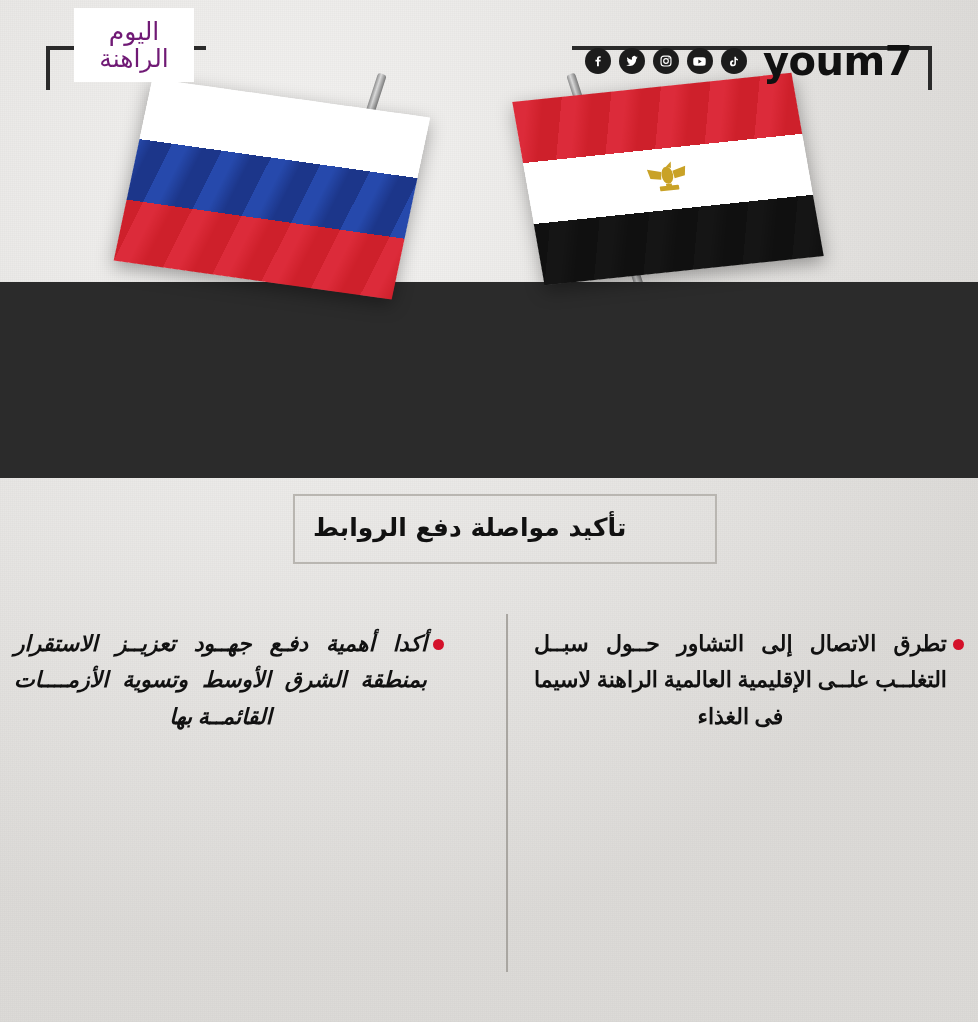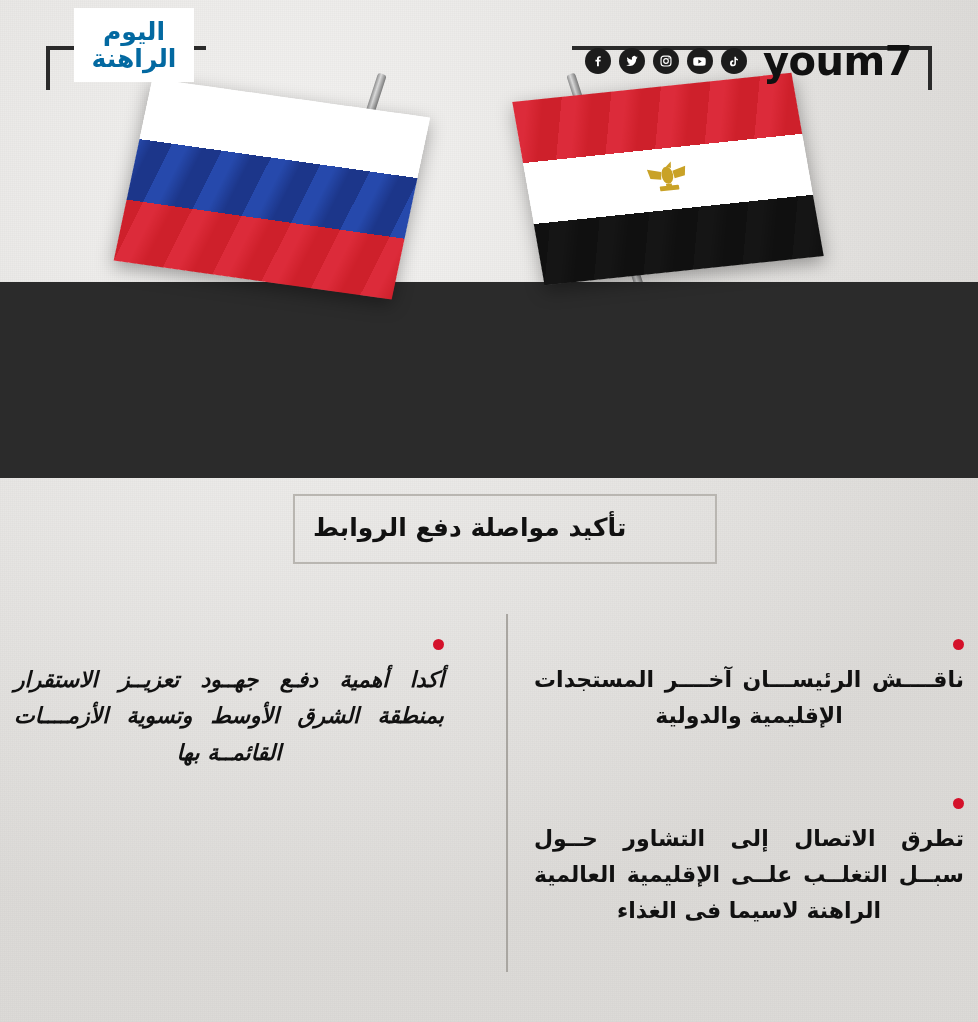--- a/index.html
+++ b/index.html
@@ -52,22 +52,22 @@
     left: 74px; top: 8px;
     width: 120px; height: 74px;
     background: #ffffff;
     display: flex;
     flex-direction: column;
     align-items: center;
     justify-content: center;
     line-height: 1;
   }
   .logo-line {
-    color: #0369a1;
-    font-weight: 700;
+    color: #701a75;
+    font-weight: 400;
     font-size: 25px;
     letter-spacing: -1px;
     direction: rtl;
   }
   .logo-line.second { margin-top: 2px; font-size: 25px; }
 
   
   #social-row {
     position: absolute;
     right: 66px; top: 38px;
@@ -182,25 +182,26 @@
     width: 2px; height: 358px;
     background: #a9a6a1;
   }
 
   .col { position: absolute; width: 430px; }
   #col-right { right: 14px; top: 626px; }
   #col-left  { left: 14px;  top: 626px; }
 
   .point {
     display: flex;
-    flex-direction: column;
+    flex-direction: row;
     align-items: flex-start;
-    gap: 12px;
+    gap: 6px;
     margin-bottom: 50px;
     direction: rtl;
+    font-family: Liberation Serif, serif;
   }
   .bullet {
     flex: 0 0 auto;
     width: 11px; height: 11px;
     border-radius: 50%;
     background: #d4112a;
     margin-top: 13px;
   }
   .point-text {
     flex: 1 1 auto;
@@ -288,24 +289,20 @@
 
   <div id="headline-box">
     <div class="headline-line">تأكيد مواصلة دفع الروابط</div>
   </div>
 
   <div id="divider"></div>
 
   <div class="col" id="col-right">
     <div class="point">
       <span class="bullet"></span>
-      <span class="point-text">ناقــــش الرئيســـان آخــــر المستجدات الإقليمية والدولية</span>
-    </div>
-    <div class="point">
-      <span class="bullet"></span>
       <span class="point-text">تطرق الاتصال إلى التشاور حــول سبــل التغلــب علــى الإقليمية العالمية الراهنة لاسيما فى الغذاء</span>
     </div>
   </div>
 
   <div class="col" id="col-left">
     <div class="point">
       <span class="bullet"></span>
       <span class="point-text italicish">أكدا أهمية دفـع جهــود تعزيــز الاستقرار بمنطقة الشرق الأوسط وتسوية الأزمــــات القائمــة بها</span>
     </div>
   </div>

